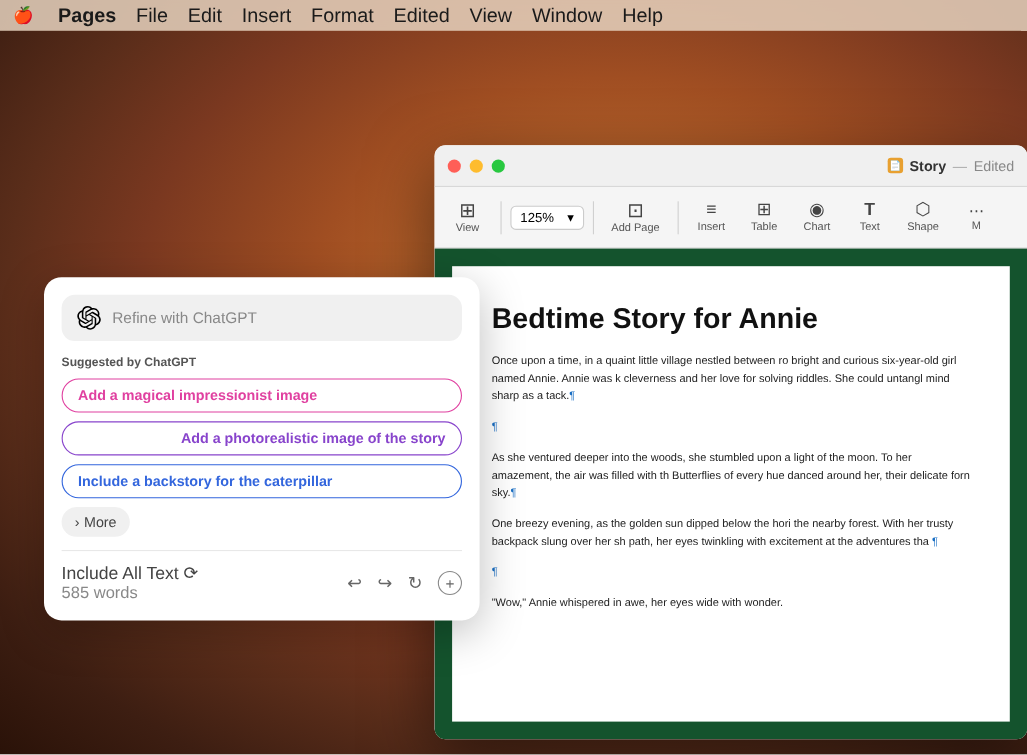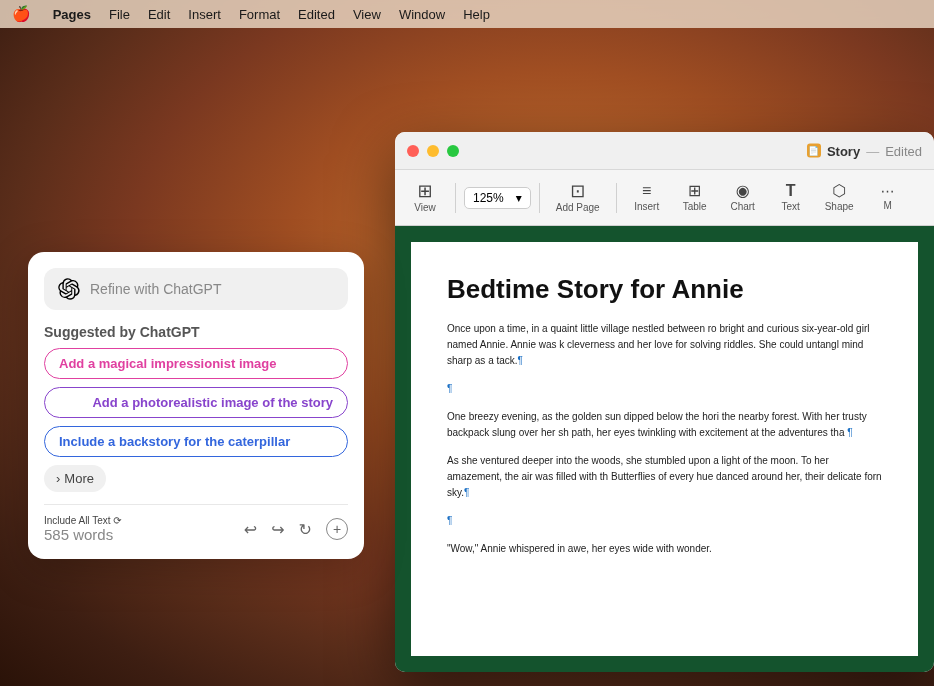--- a/index.html
+++ b/index.html
@@ -25,21 +25,21 @@
       height: 28px;
       background: rgba(230, 210, 190, 0.85);
       backdrop-filter: blur(20px);
       display: flex;
       align-items: center;
       padding: 0 12px;
       gap: 18px;
       z-index: 100;
     }
     .menubar-item {
-      font-size: 13px;
+      font-size: 18px;
       font-weight: 500;
       color: #1a1a1a;
       cursor: default;
     }
     .menubar-item.bold { font-weight: 700; }
     .apple-icon {
       font-size: 15px;
       margin-right: 4px;
     }
 
@@ -184,22 +184,22 @@
     }
     .pilcrow {
       color: #1a6fc4;
       font-weight: 400;
     }
 
     
     .chatgpt-panel {
       position: absolute;
       top: 252px;
-      left: 28px;
-      width: 336px;
+      left: 40px;
+      width: 396px;
       background: white;
       border-radius: 16px;
       box-shadow: 0 10px 40px rgba(0,0,0,0.25);
       padding: 16px;
       z-index: 20;
     }
 
     .chatgpt-input-row {
       display: flex;
       align-items: center;
@@ -214,21 +214,21 @@
       height: 22px;
       flex-shrink: 0;
     }
     .chatgpt-input-text {
       font-size: 14px;
       color: #888;
       flex: 1;
     }
 
     .suggested-label {
-      font-size: 14px;
+      font-size: 11px;
       font-weight: 600;
       color: #555;
       margin-bottom: 8px;
     }
 
     .suggestion-btn {
       display: inline-block;
       padding: 7px 14px;
       border-radius: 20px;
       border: 1.5px solid;
@@ -274,21 +274,21 @@
       align-items: center;
       justify-content: space-between;
       border-top: 1px solid #e8e8e8;
       padding-top: 10px;
     }
     .footer-left {
       display: flex;
       flex-direction: column;
     }
     .include-text {
-      font-size: 10px;
+      font-size: 16px;
       color: #444;
       display: flex;
       align-items: center;
       gap: 3px;
       text-align: center;
     }
     .words-count {
       font-size: 15px;
       color: #888;
     }
@@ -391,24 +391,24 @@
   </div>
 
   <div class="pages-content">
     <div class="doc-page">
       <div class="doc-title">Bedtime Story for Annie</div>
       <div class="doc-para">
         Once upon a time, in a quaint little village nestled between ro bright and curious six-year-old girl named Annie. Annie was k cleverness and her love for solving riddles. She could untangl mind sharp as a tack.<span class="pilcrow">¶</span>
       </div>
       <div class="doc-para"><span class="pilcrow">¶</span></div>
       <div class="doc-para">
-        One breezy evening, as the golden sun dipped below the hori the nearby forest. With her trusty backpack slung over her sh path, her eyes twinkling with excitement at the adventures tha <span class="pilcrow">¶</span>
+        As she ventured deeper into the woods, she stumbled upon a light of the moon. To her amazement, the air was filled with th Butterflies of every hue danced around her, their delicate forn sky.<span class="pilcrow">¶</span>
       </div>
       <div class="doc-para">
-        As she ventured deeper into the woods, she stumbled upon a light of the moon. To her amazement, the air was filled with th Butterflies of every hue danced around her, their delicate forn sky.<span class="pilcrow">¶</span>
+        One breezy evening, as the golden sun dipped below the hori the nearby forest. With her trusty backpack slung over her sh path, her eyes twinkling with excitement at the adventures tha <span class="pilcrow">¶</span>
       </div>
       <div class="doc-para"><span class="pilcrow">¶</span></div>
       <div class="doc-para">
         "Wow," Annie whispered in awe, her eyes wide with wonder.
       </div>
     </div>
   </div>
 </div>
 
 <div class="chatgpt-panel">

